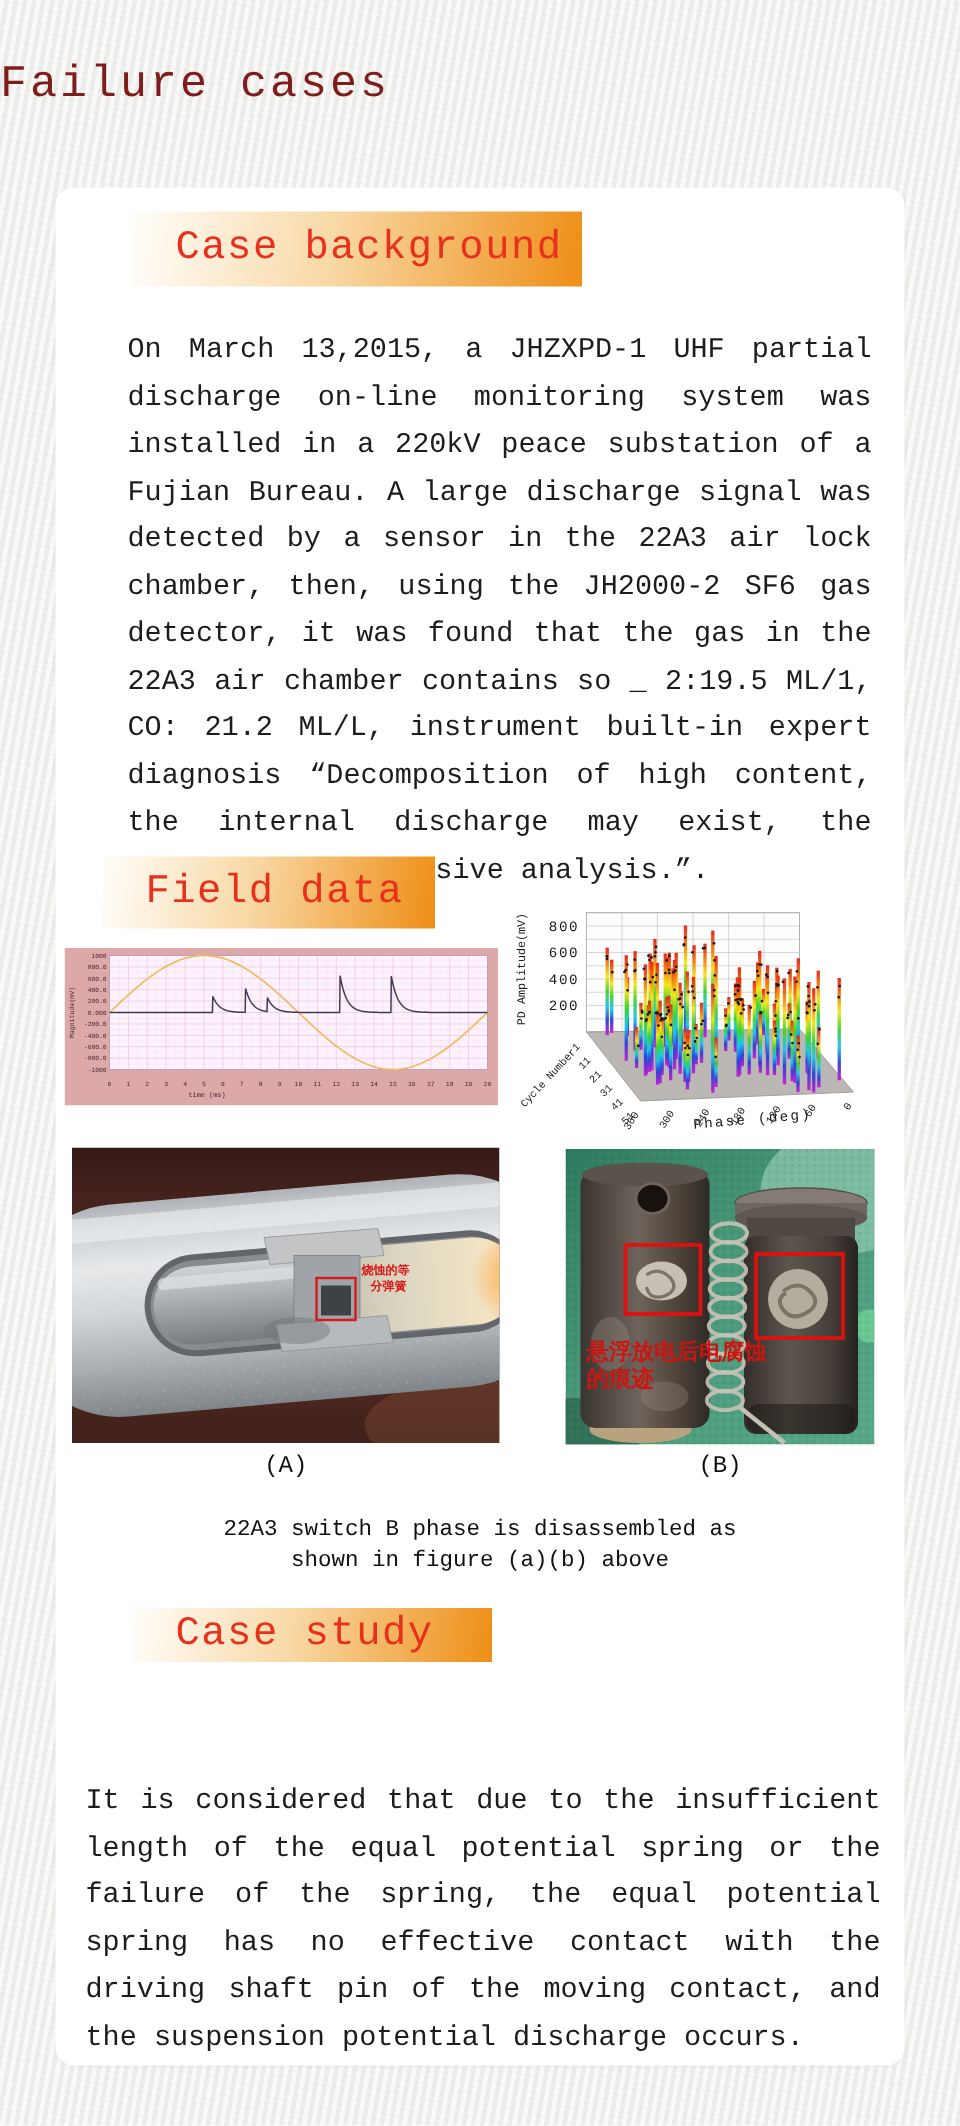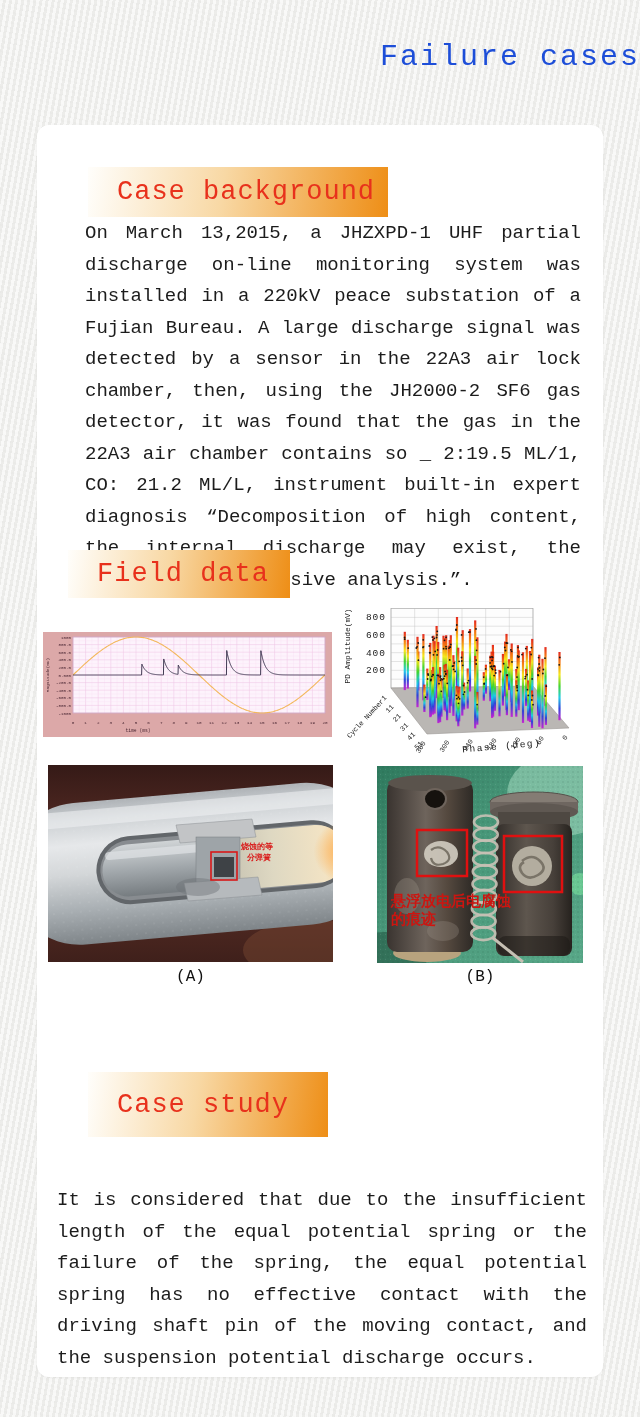--- a/index.html
+++ b/index.html
@@ -6,36 +6,36 @@
   body{
     width:640px;height:1417px;position:relative;overflow:hidden;
     background-color:#f2f2f0;
     background-image:
       repeating-linear-gradient(100deg, rgba(255,255,255,.55) 0 3px, rgba(224,224,221,.30) 3px 6px),
       repeating-linear-gradient(12deg, rgba(0,0,0,.015) 0 2px, transparent 2px 5px);
     font-family:"Liberation Mono","DejaVu Sans Mono",monospace;
   }
   .page-title{
     position:absolute;top:40px;left:0;width:640px;margin:0;
-    text-align:right;font-size:30px;font-weight:normal;letter-spacing:2px;
-    color:#1d4ed8;
+    text-align:left;font-size:30px;font-weight:normal;letter-spacing:2px;
+    color:#7f1d1d;
   }
   .card{
     position:absolute;left:37px;top:125px;width:566px;height:1252px;
     background:#ffffff;border-radius:12px;box-shadow:0 1px 3px rgba(0,0,0,.05);
   }
   .sec-head{
     position:absolute;display:flex;align-items:center;box-sizing:border-box;
     padding-left:29px;
     background:linear-gradient(98deg,#fffefb 0%,#f8d8a4 45%,#ee8e16 100%);
     color:#e8311c;font-size:27px;letter-spacing:1px;
   }
-  .head-bg{left:51px;top:42px;width:300px;height:50px;}
-  .head-field{left:31px;top:425px;width:222px;height:48px;}
-  .head-study{left:51px;top:947px;width:240px;height:65px;}
+  .head-bg{left:51px;top:16px;width:300px;height:50px;}
+  .head-field{left:31px;top:446px;width:222px;height:48px;}
+  .head-study{left:51px;top:947px;width:240px;height:36px;}
   .body-text{
     position:absolute;margin:0;font-size:19px;line-height:31.5px;
     color:#1c1c1c;text-align:justify;text-align-last:left;
   }
   .para1{left:48px;top:93px;width:496px;}
   .para2{left:20px;top:1026px;width:530px;margin-top:34px;}
   .chart{position:absolute;display:block;}
   #waveChart{left:6px;top:507px;}
   #prpdChart{left:303px;top:473px;}
   #photoA{left:11px;top:640px;}
@@ -569,20 +569,24 @@
       <ellipse cx="106.6" cy="155.2" rx="12" ry="6.5" fill="none" stroke="#c6c0b4" stroke-width="2.6" opacity="0.92"></ellipse>
       <ellipse cx="106.3" cy="167.6" rx="12" ry="6.5" fill="none" stroke="#c6c0b4" stroke-width="2.6" opacity="0.92"></ellipse>
       <path d="M116 172 L146 196" stroke="#c6c0b4" stroke-width="3" fill="none"></path>
       <text x="14" y="140" font-size="15" font-weight="bold" fill="#cc1510" font-family="DejaVu Sans, sans-serif">悬浮放电后电腐蚀</text>
       <text x="14" y="158" font-size="15" font-weight="bold" fill="#cc1510" font-family="DejaVu Sans, sans-serif">的痕迹</text>
     </svg>
 
   <div class="photo-label label-a">(A)</div>
   <div class="photo-label label-b">(B)</div>
 
+  <div class="caption">
+    <div>22A3 switch B phase is disassembled as</div>
+    <div>shown in figure (a)(b) above</div>
+  </div>
 
   <div class="sec-head head-study">
     <span>Case study</span>
   </div>
 
   <p class="body-text para2">It is considered that due to the insufficient length of the equal potential spring or the failure of the spring, the equal potential spring has no effective contact with the driving shaft pin of the moving contact, and the suspension potential discharge occurs.</p>
 
 </div>
 
 </body></html>

